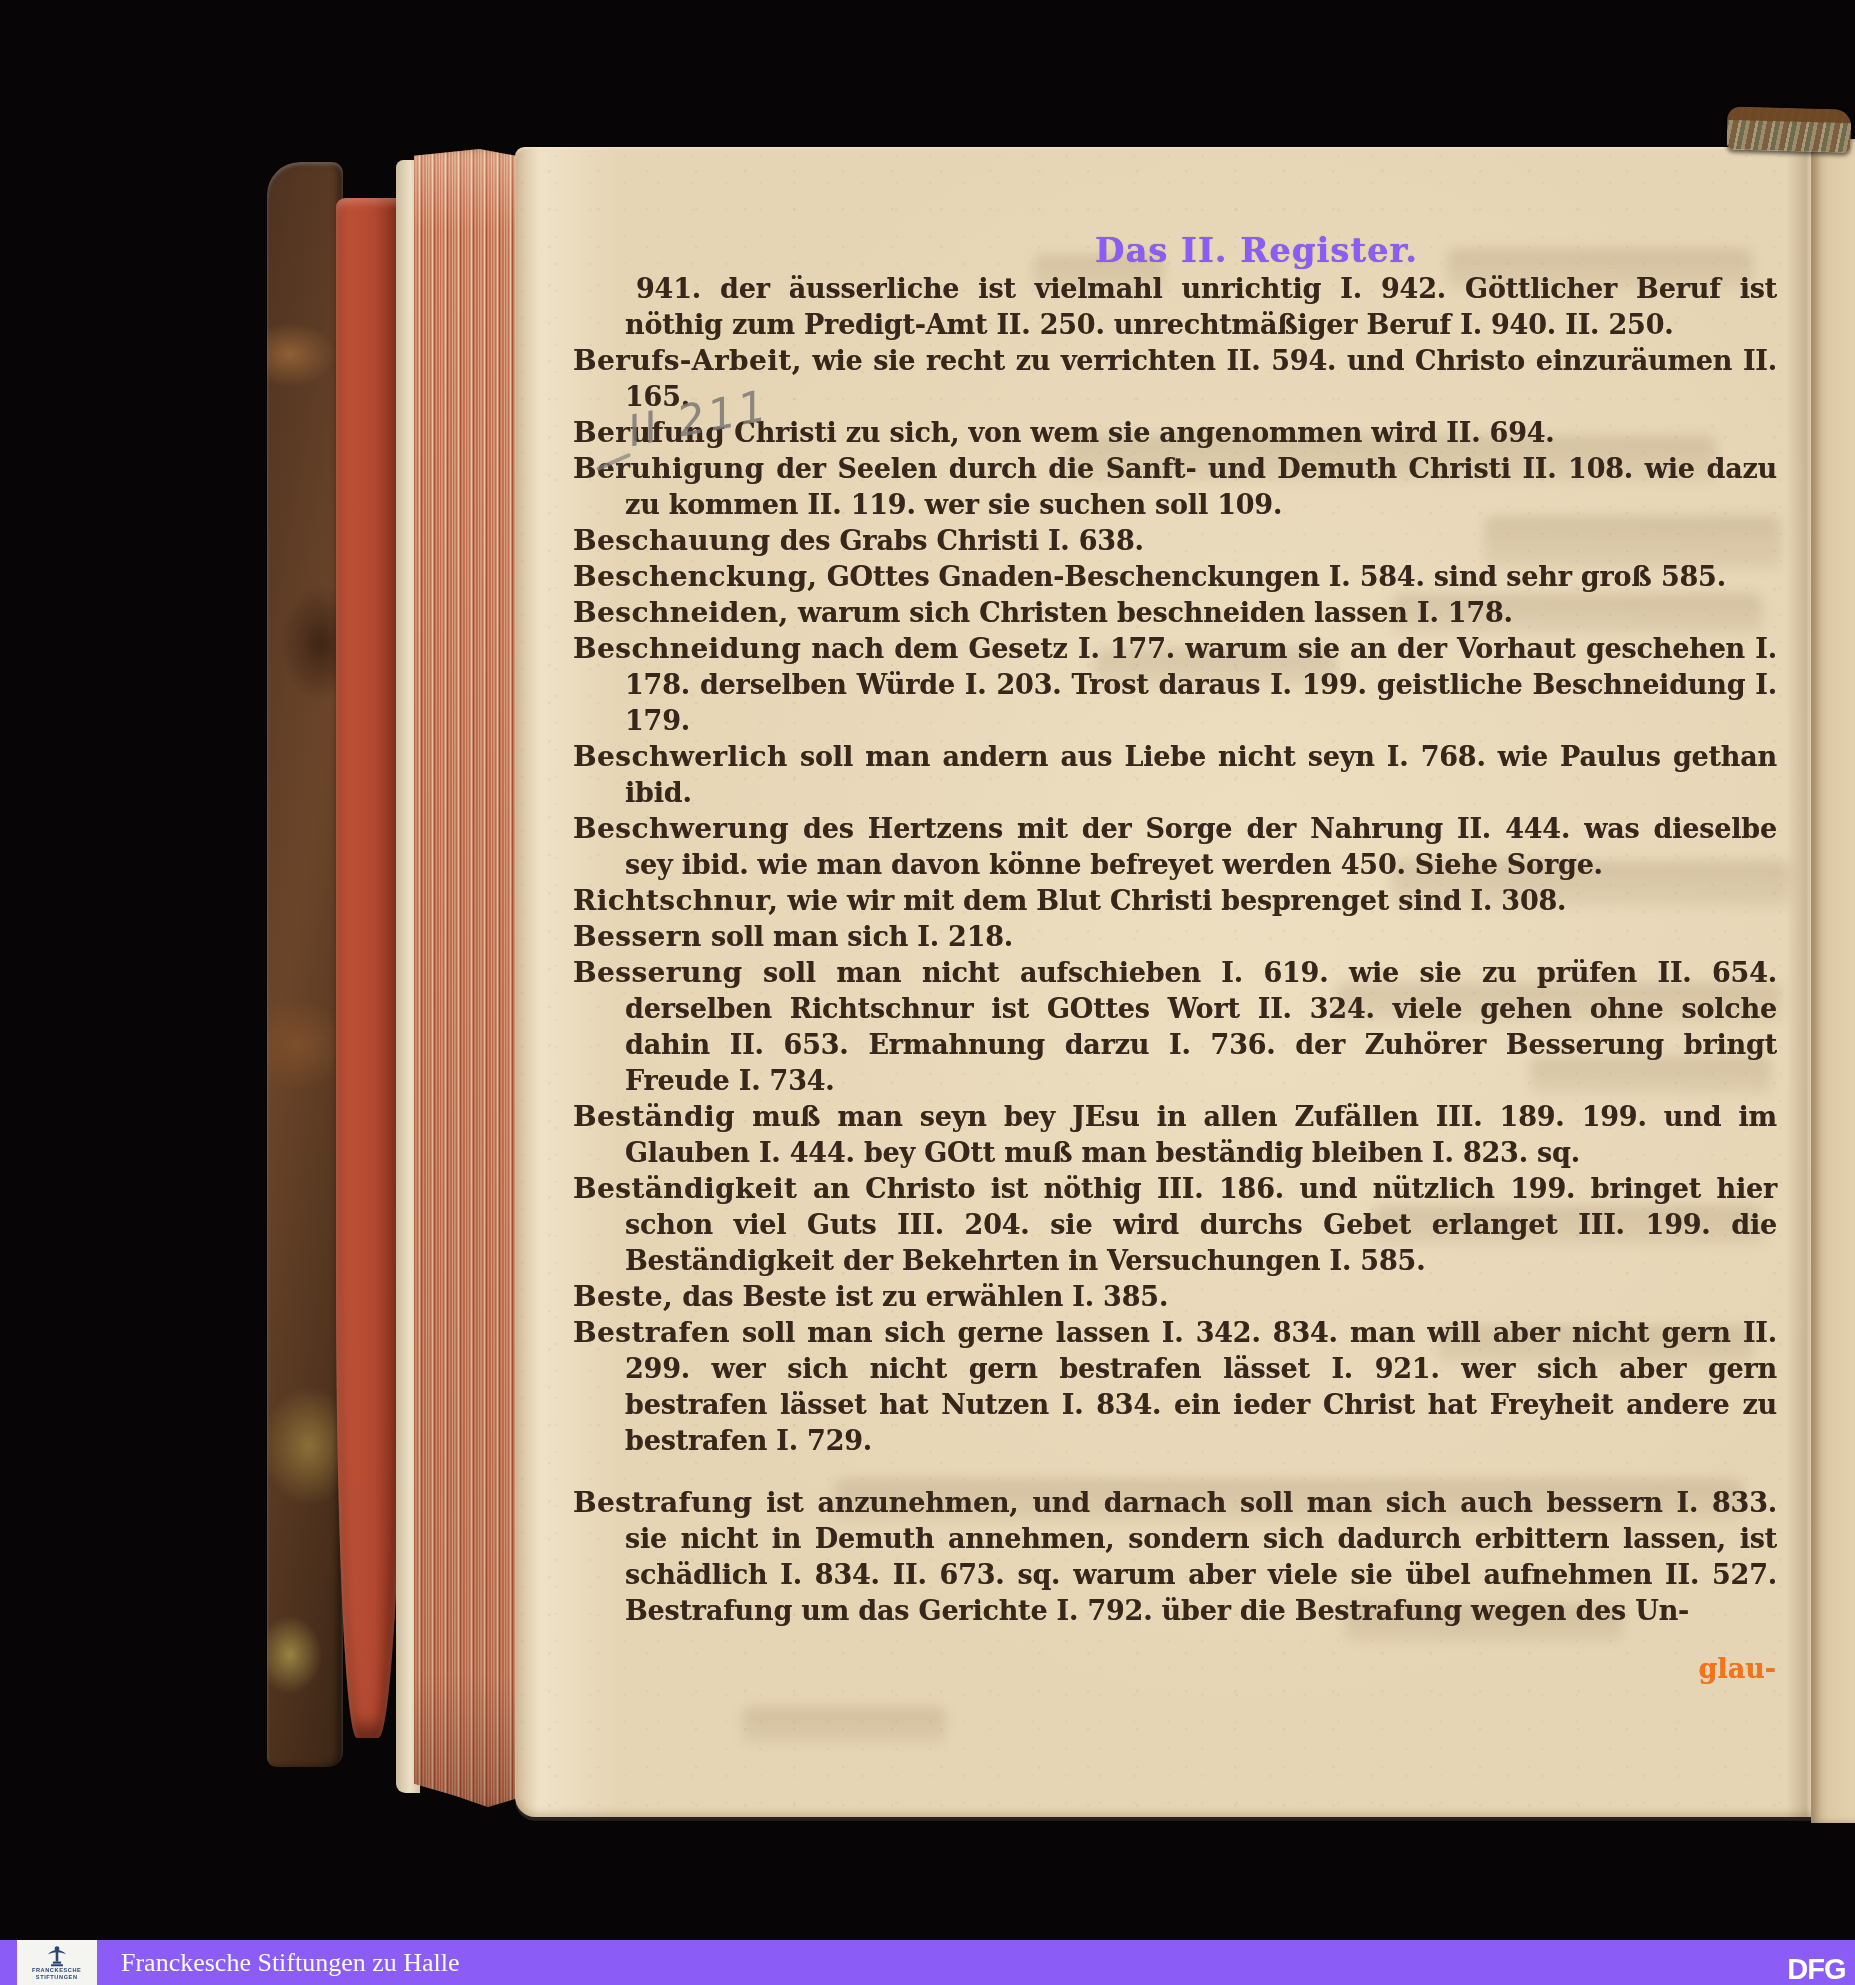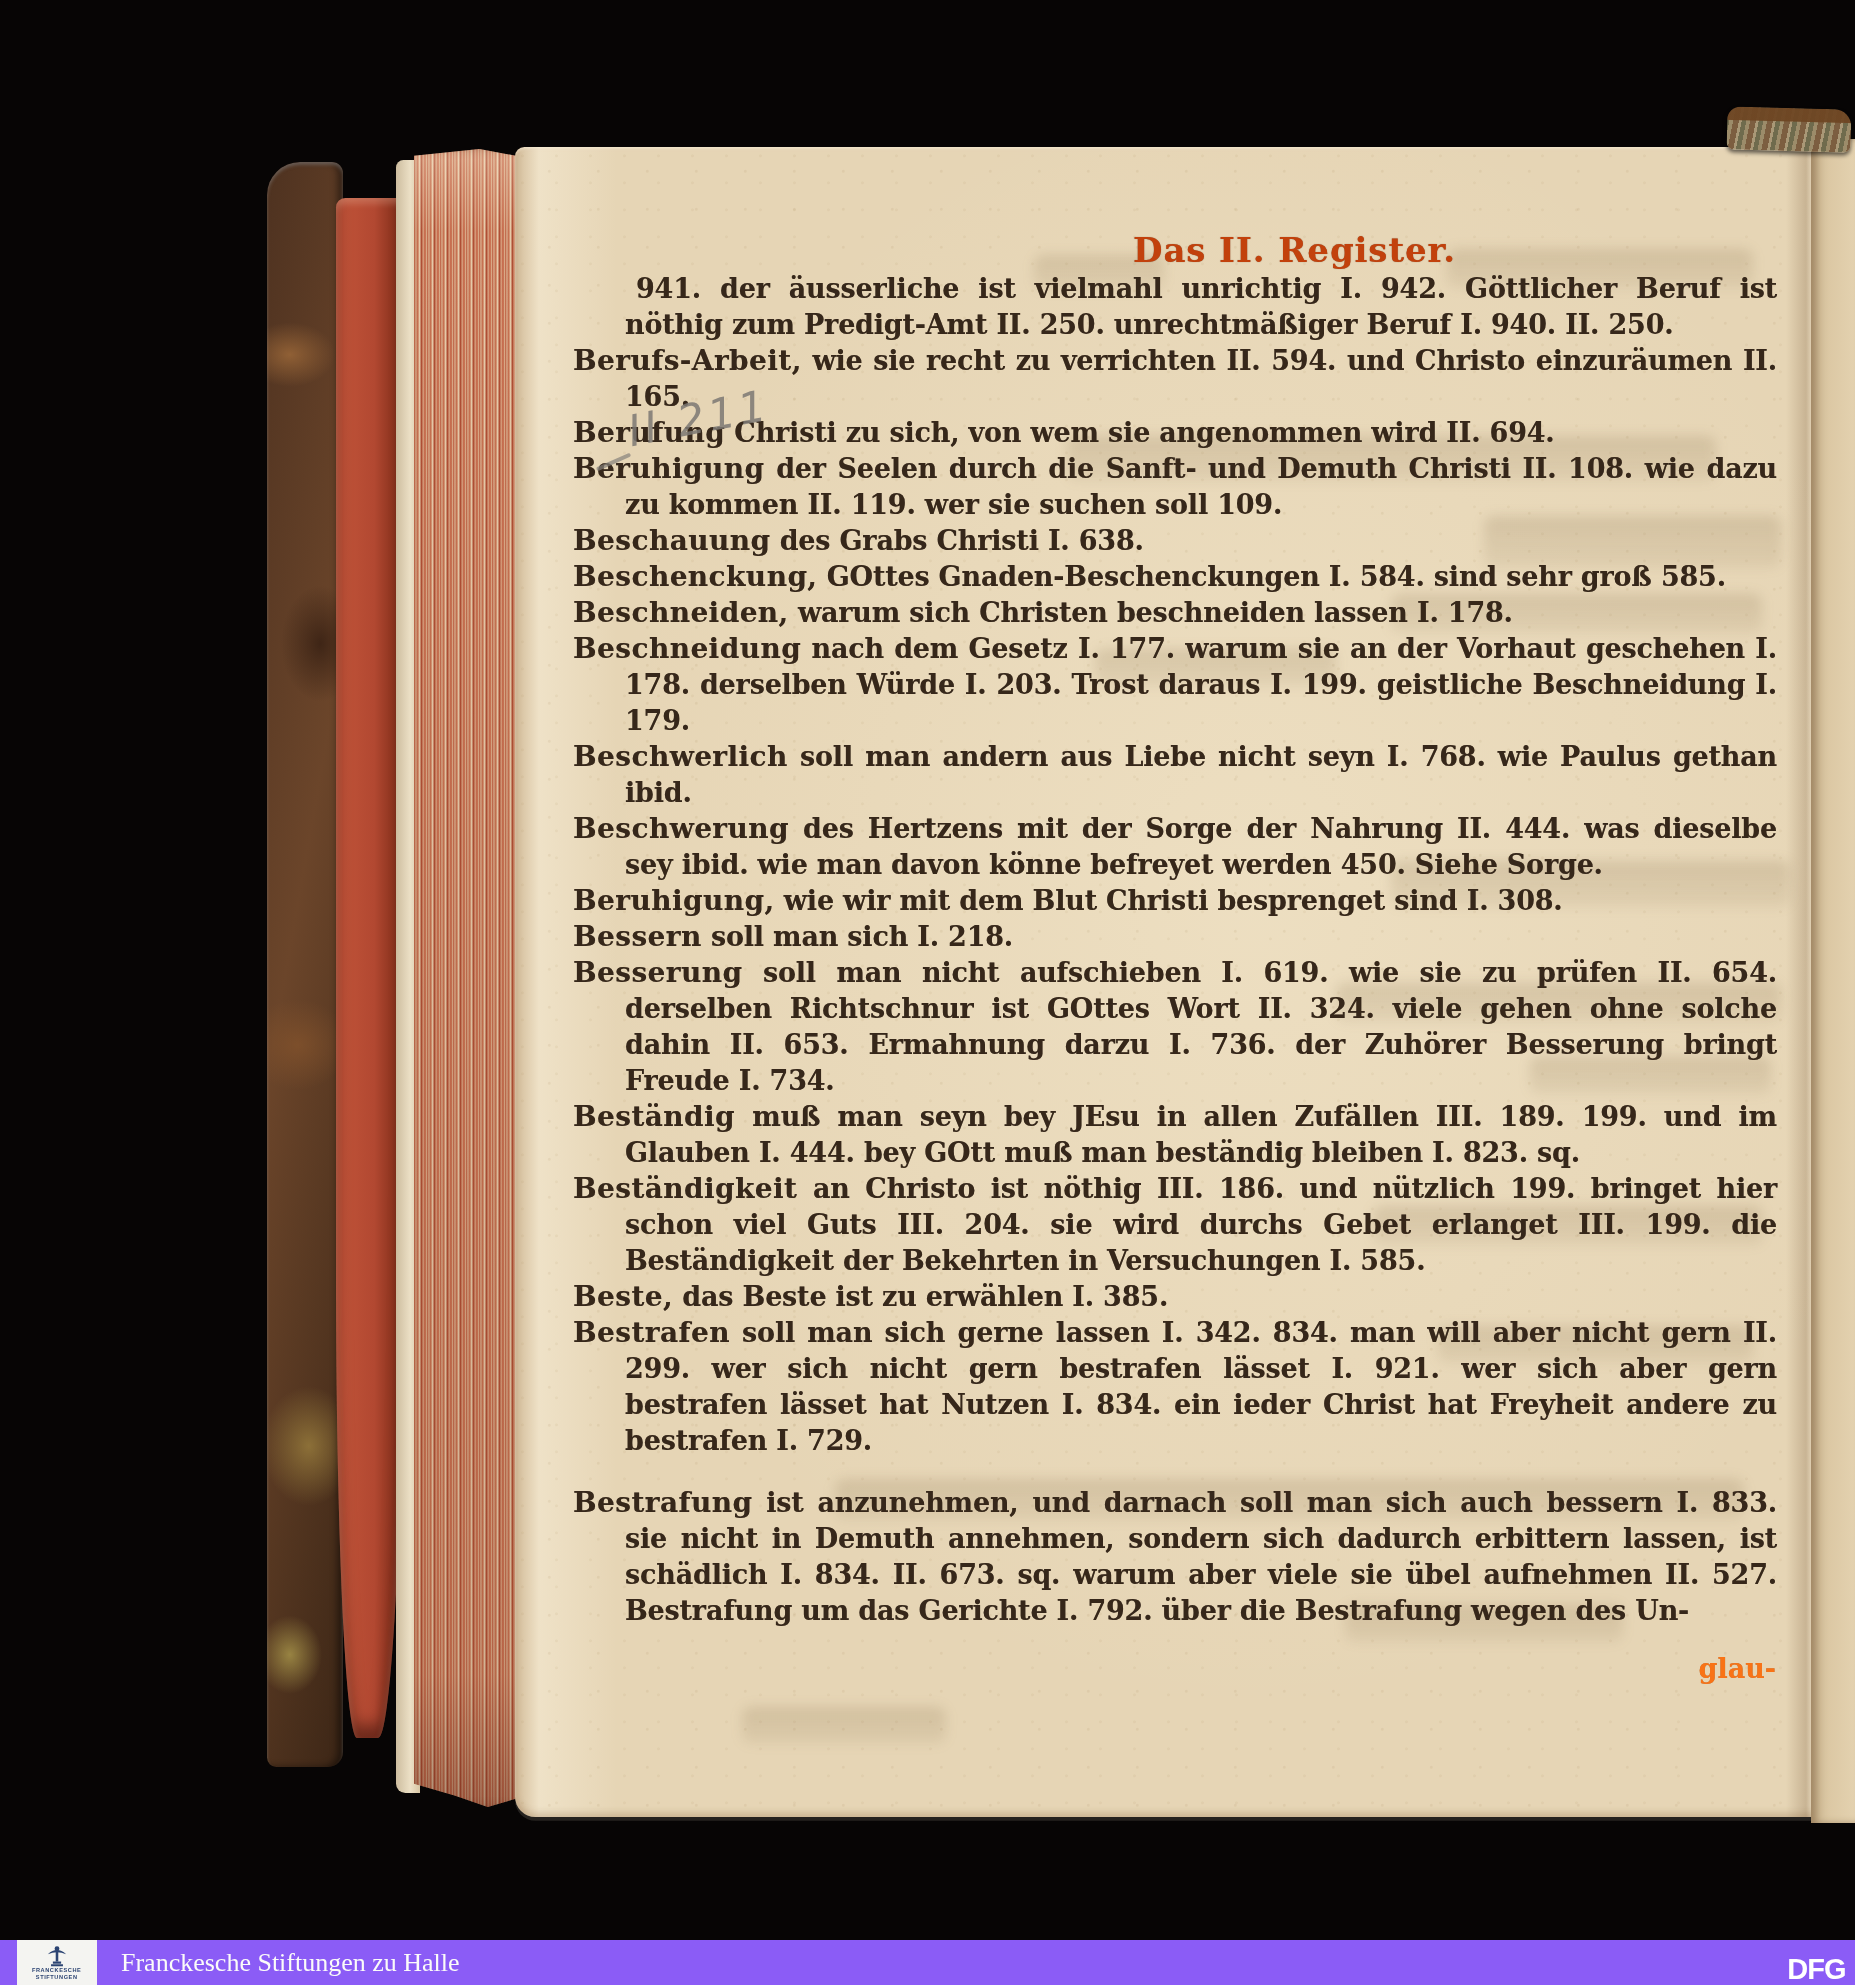--- a/index.html
+++ b/index.html
@@ -74,22 +74,21 @@
       linear-gradient(180deg, rgba(110,70,35,.95) 0 13px, rgba(110,70,35,0) 14px),
       repeating-linear-gradient(100deg,#6f6b4d 0 4.6px,#9c8c6a 4.6px 8.3px,#7c5e40 8.3px 14px,#a99877 14px 16.7px);
     border-radius:13px 16.7px 7.4px 7.4px;
     transform:rotate(1.5deg);
     box-shadow:0 2.8px 4.6px rgba(0,0,0,.6);
     z-index:7;
   }
   
   .page-header{
     position:absolute;left:1095px;top:230px;width:399px;
-    text-align:center;
-    font-size:34px;font-weight:bold;color:#c2410c;
+    font-size:34px;font-weight:bold;color:#8b5cf6;
     letter-spacing:0.9px;
     text-shadow:0 0 0.9px rgba(51,36,26,.55);
     z-index:10;
   }
   .text-block{
     position:absolute;left:573px;top:271px;width:1204px;
     font-size:27px;line-height:36px;
     font-weight:bold;
     color:#36271a;
     text-align:justify;
@@ -194,21 +193,21 @@
     <div class="entry continuation"><span>941. der äusserliche ist vielmahl unrichtig I. 942. Göttlicher Beruf ist nöthig zum Predigt-Amt II. 250. unrechtmäßiger Beruf I. 940. II. 250.</span></div>
     <div class="entry"><span class="head">Berufs-Arbeit,</span><span> wie sie recht zu verrichten II. 594. und Christo einzuräumen II. 165.</span></div>
     <div class="entry"><span class="head">Berufung</span><span> Christi zu sich, von wem sie angenommen wird II. 694.</span></div>
     <div class="entry"><span class="head">Beruhigung</span><span> der Seelen durch die Sanft- und Demuth Christi II. 108. wie dazu zu kommen II. 119. wer sie suchen soll 109.</span></div>
     <div class="entry"><span class="head">Beschauung</span><span> des Grabs Christi I. 638.</span></div>
     <div class="entry"><span class="head">Beschenckung,</span><span> GOttes Gnaden-Beschenckungen I. 584. sind sehr groß 585.</span></div>
     <div class="entry"><span class="head">Beschneiden,</span><span> warum sich Christen beschneiden lassen I. 178.</span></div>
     <div class="entry"><span class="head">Beschneidung</span><span> nach dem Gesetz I. 177. warum sie an der Vorhaut geschehen I. 178. derselben Würde I. 203. Trost daraus I. 199. geistliche Beschneidung I. 179.</span></div>
     <div class="entry"><span class="head">Beschwerlich</span><span> soll man andern aus Liebe nicht seyn I. 768. wie Paulus gethan ibid.</span></div>
     <div class="entry"><span class="head">Beschwerung</span><span> des Hertzens mit der Sorge der Nahrung II. 444. was dieselbe sey ibid. wie man davon könne befreyet werden 450. Siehe Sorge.</span></div>
-    <div class="entry"><span class="head">Beruhigung,</span><span> wie wir mit dem Blut Christi besprenget sind I. 308.</span></div>
+    <div class="entry"><span class="head">Richtschnur,</span><span> wie wir mit dem Blut Christi besprenget sind I. 308.</span></div>
     <div class="entry"><span class="head">Bessern</span><span> soll man sich I. 218.</span></div>
     <div class="entry"><span class="head">Besserung</span><span> soll man nicht aufschieben I. 619. wie sie zu prüfen II. 654. derselben Richtschnur ist GOttes Wort II. 324. viele gehen ohne solche dahin II. 653. Ermahnung darzu I. 736. der Zuhörer Besserung bringt Freude I. 734.</span></div>
     <div class="entry"><span class="head">Beständig</span><span> muß man seyn bey JEsu in allen Zufällen III. 189. 199. und im Glauben I. 444. bey GOtt muß man beständig bleiben I. 823. sq.</span></div>
     <div class="entry"><span class="head">Beständigkeit</span><span> an Christo ist nöthig III. 186. und nützlich 199. bringet hier schon viel Guts III. 204. sie wird durchs Gebet erlanget III. 199. die Beständigkeit der Bekehrten in Versuchungen I. 585.</span></div>
     <div class="entry"><span class="head">Beste,</span><span> das Beste ist zu erwählen I. 385.</span></div>
     <div class="entry"><span class="head">Bestrafen</span><span> soll man sich gerne lassen I. 342. 834. man will aber nicht gern II. 299. wer sich nicht gern bestrafen lässet I. 921. wer sich aber gern bestrafen lässet hat Nutzen I. 834. ein ieder Christ hat Freyheit andere zu bestrafen I. 729.</span></div>
     <div class="entry"><span class="head">Bestrafung</span><span> ist anzunehmen, und darnach soll man sich auch bessern I. 833. sie nicht in Demuth annehmen, sondern sich dadurch erbittern lassen, ist schädlich I. 834. II. 673. sq. warum aber viele sie übel aufnehmen II. 527. Bestrafung um das Gerichte I. 792. über die Bestrafung wegen des Un-</span></div>
   </div>
 <div class="catchword">glau-</div>
 <div class="pencil">II 211</div>

